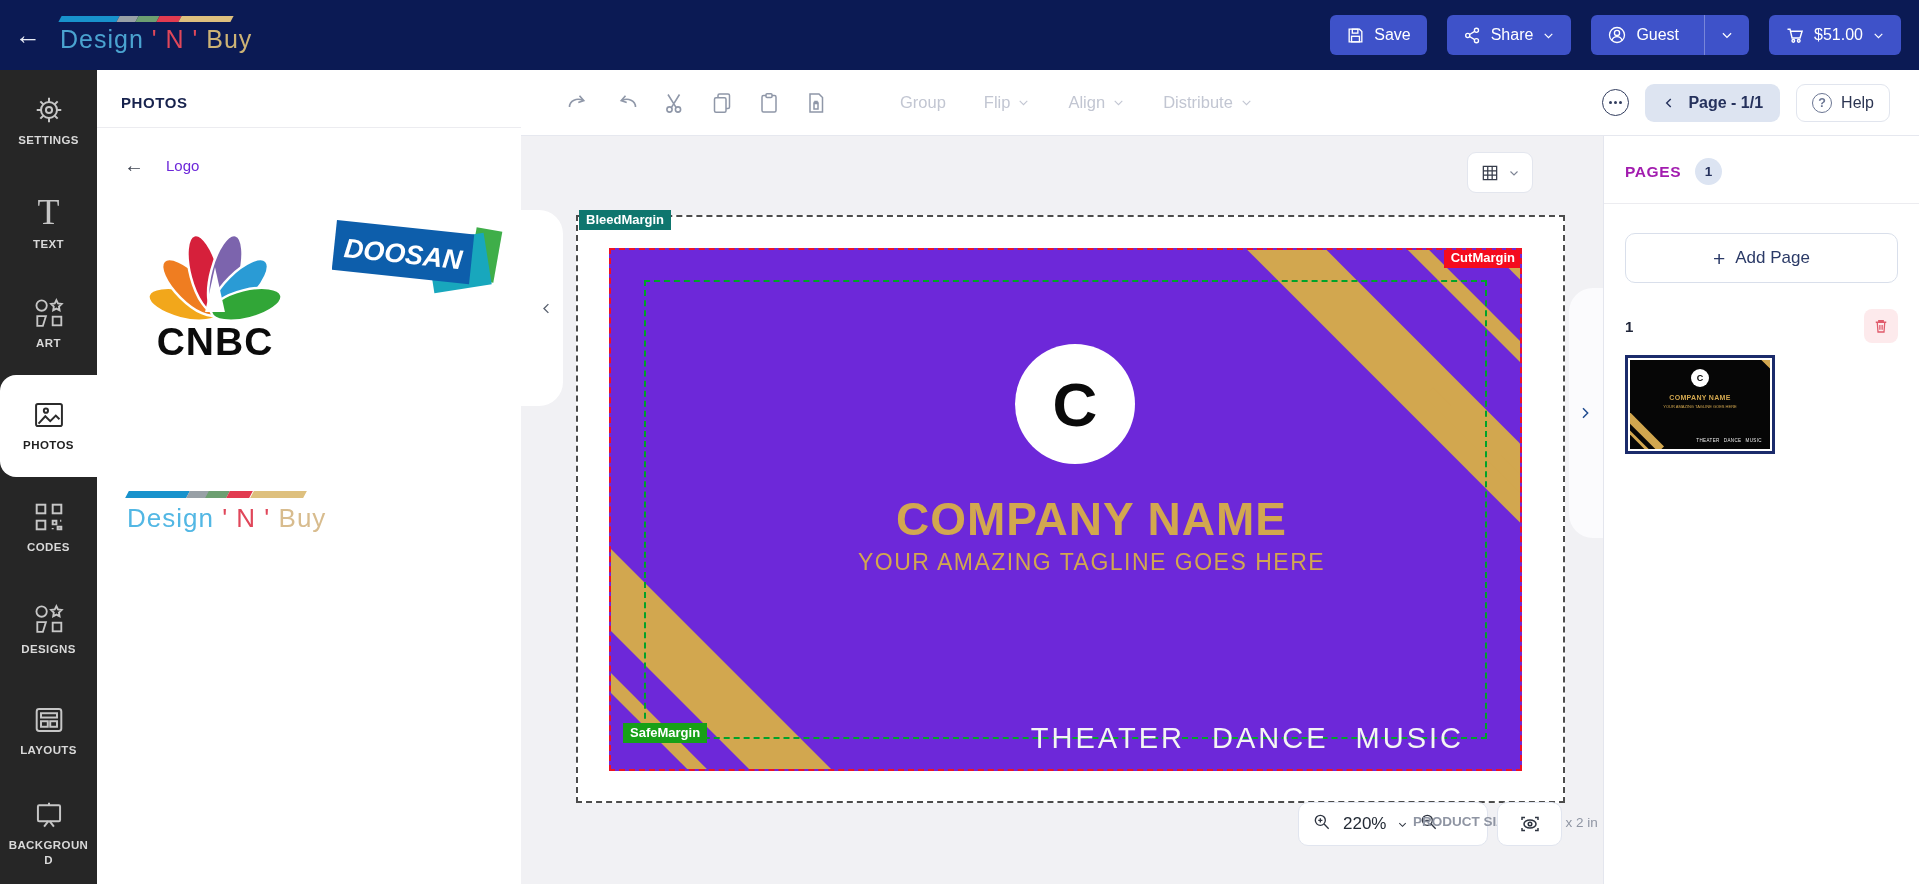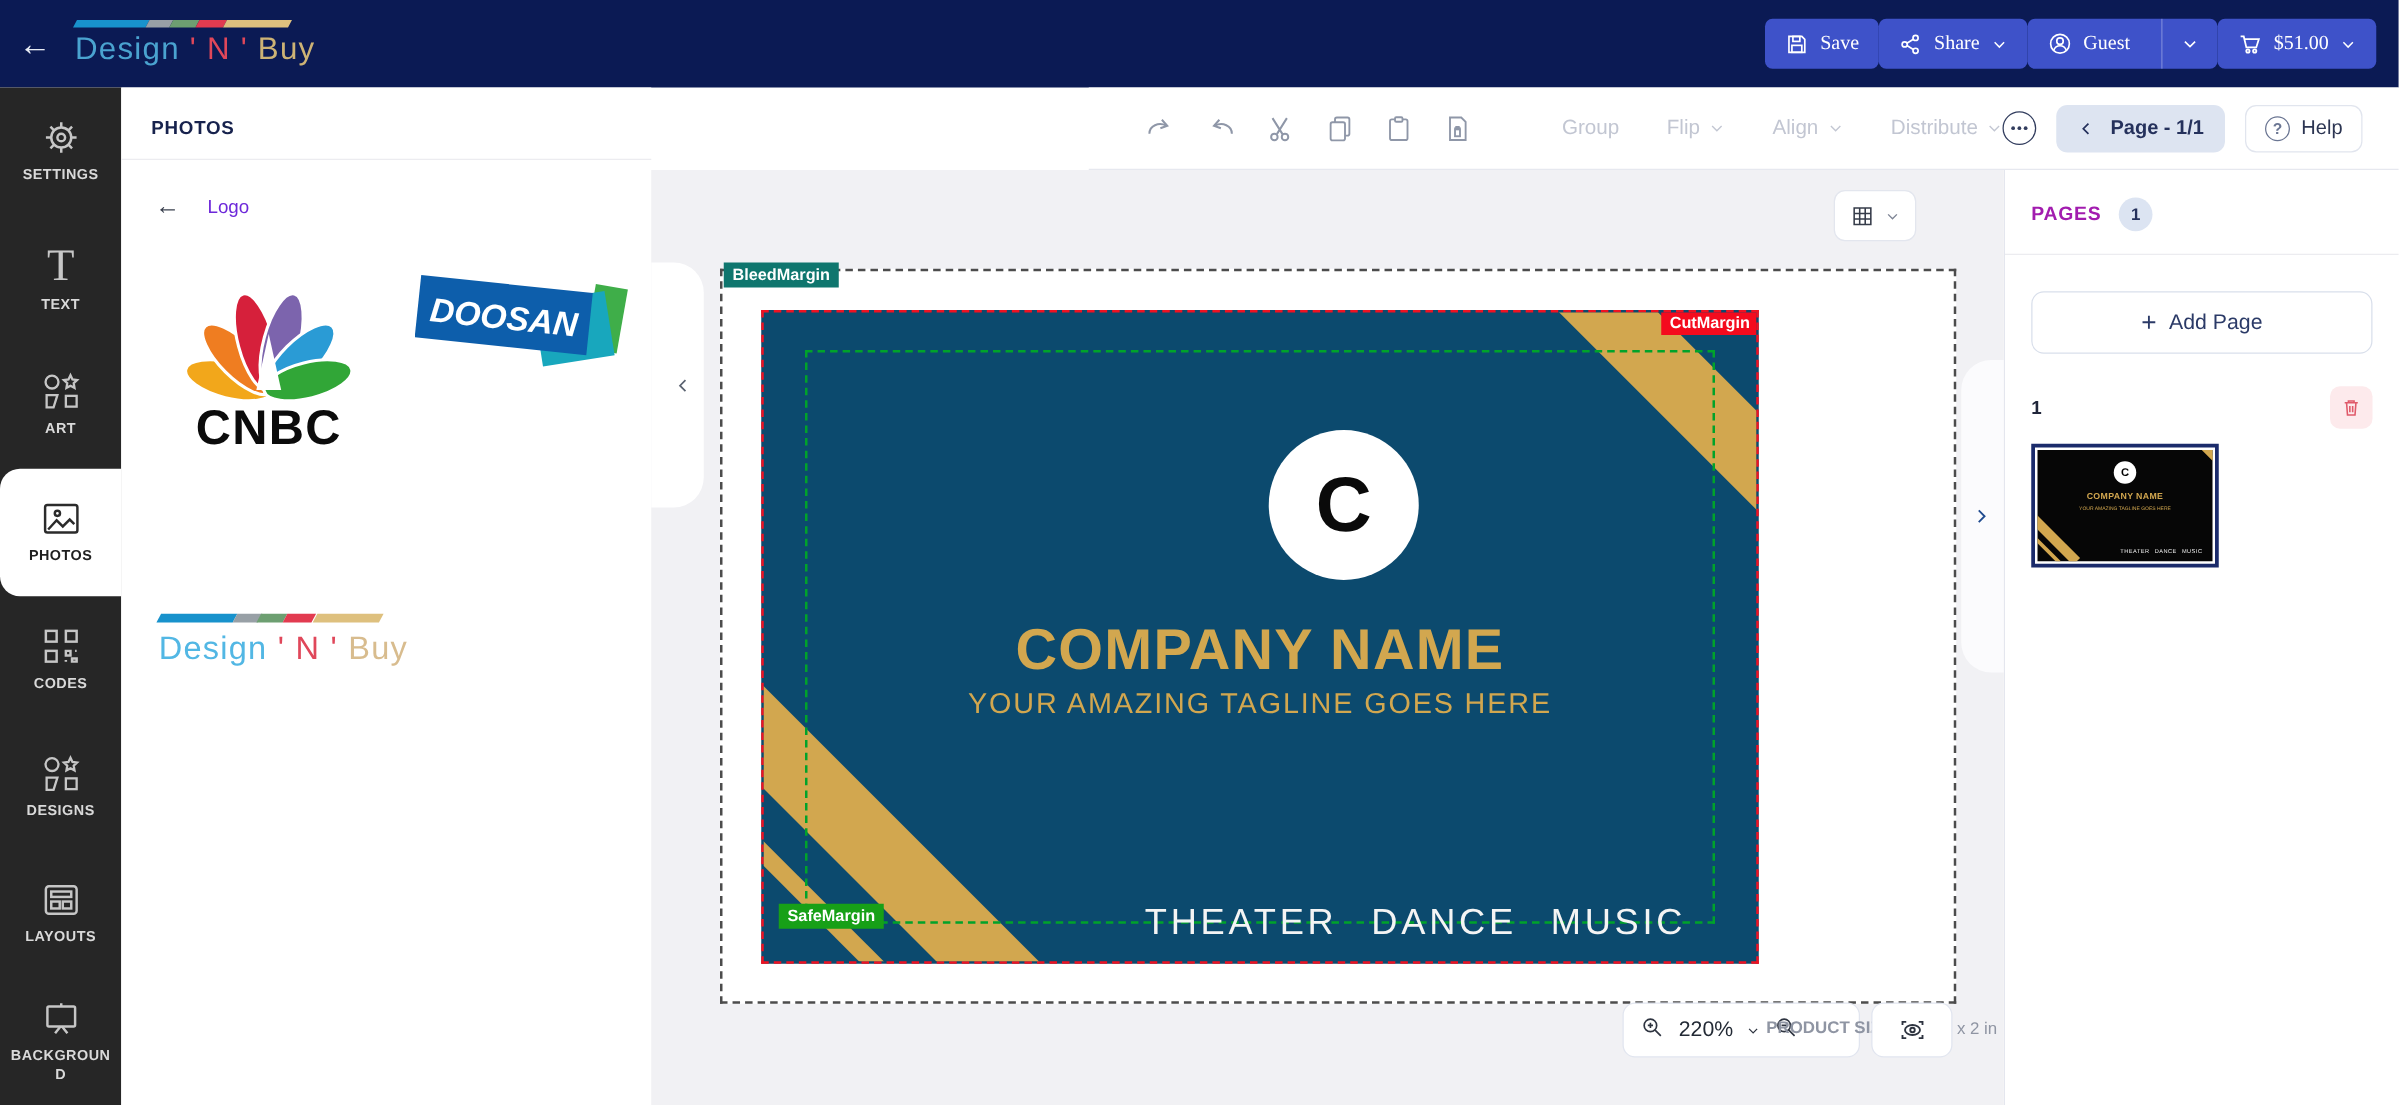--- a/index.html
+++ b/index.html
@@ -15,21 +15,21 @@
   .brand-stripes span { height:6px; transform:skewX(-28deg); }
   .bs-blue { width:34%; background:#1892cc; }
   .bs-gray { width:11%; background:#98a0a6; }
   .bs-green{ width:12%; background:#6d9f71; }
   .bs-red  { width:13%; background:#e23b50; }
   .bs-tan  { width:30%; background:#dec07e; }
   .brand-text { font-size:25px; font-weight:300; letter-spacing:1px; margin-top:3px; white-space:nowrap; }
   .brand-text .p1 { color:#4aa3d0; }
   .brand-text .p2 { color:#e0475a; }
   .brand-text .p3 { color:#cdb375; }
-  .topbar-actions { margin-left:auto; display:flex; align-items:center; padding-right:18px;font-family:Liberation Serif, serif; }
+  .topbar-actions { margin-left:auto; display:flex; align-items:center; gap:20px; padding-right:18px; }
   .tb-btn { height:40px; background:#3e52c9; border-radius:6px; color:#fff; display:flex; align-items:center;
             gap:9px; padding:0 16px; font-size:16px; font-weight:500; cursor:pointer; }
   .tb-btn svg { display:block; }
   .tb-split { padding:0; }
   .tb-split .main-part { display:flex; align-items:center; gap:9px; padding:0 16px; height:40px; }
   .tb-split .chev-part { display:flex; align-items:center; padding:0 15px; height:40px;
                          border-left:1px solid rgba(255,255,255,.30); }
 
   
   .app-body { position:absolute; top:70px; left:0; width:1919px; height:814px; display:flex; }
@@ -63,21 +63,21 @@
   .logo-doosan { position:absolute; left:235px; top:22px; cursor:pointer; }
   .logo-dnb { position:absolute; left:30px; top:306px; width:180px; cursor:pointer; }
   .dnb-stripes { display:flex; height:7px; width:178px; }
   .dnb-stripes span { height:7px; transform:skewX(-28deg); }
   .dnb-text { font-size:26px; font-weight:300; letter-spacing:1px; margin-top:5px; white-space:nowrap; }
   .dnb-text .p1 { color:#52b7e4; }
   .dnb-text .p2 { color:#e0475a; }
   .dnb-text .p3 { color:#d8bc8e; }
 
   
-  .main { flex:1; display:flex; flex-direction:column; min-width:0;align-items:flex-end; }
+  .main { flex:1; display:flex; flex-direction:column; min-width:0; }
   .canvas-toolbar { height:66px; background:#fff; border-bottom:1px solid #e6e8ef; display:flex; align-items:center; }
   .ct-icons { display:flex; align-items:center; gap:23px; padding-left:44px; color:#8f97a8; }
   .ct-icons .ticon { cursor:pointer; display:flex; }
   .ct-menus { display:flex; align-items:center; gap:38px; margin-left:72px; color:#c2c6d2; font-size:16.5px; }
   .ct-menu { display:flex; align-items:center; gap:7px; }
   .ct-right { margin-left:auto; display:flex; align-items:center; gap:16px; padding-right:29px; }
   .ellipsis-circle { width:27px; height:27px; border:1.6px solid #323d5e; border-radius:50%; display:flex;
                      align-items:center; justify-content:center; gap:2px; cursor:pointer; }
   .ellipsis-circle i { width:3px; height:3px; border-radius:50%; background:#323d5e; }
   .page-pill { height:38px; background:#dde4f1; border-radius:9px; display:flex; align-items:center; gap:12px;
@@ -99,22 +99,22 @@
                    padding-right:9px; cursor:pointer; }
   .edge-tab-right { position:absolute; right:-14px; top:152px; width:48px; height:250px; background:#fbfbfd;
                     border-radius:24px 0 0 24px; z-index:4; display:flex; align-items:center; padding-left:8px; cursor:pointer; }
   .bleed { position:absolute; left:55px; top:79px; width:989px; height:588px; background:#fff;
            border:2px dashed #4c4c4c; }
   .margin-label { position:absolute; font-size:13px; font-weight:700; color:#fff; padding:2px 7px 3px;
                   white-space:nowrap; z-index:6; }
   .lbl-bleed { top:-7px; left:1px; background:#0f766e; }
   .lbl-cut { top:-2px; right:-2px; background:#f40b1e; }
   .lbl-safe { left:12px; bottom:26px; background:#17a017; }
-  .card { position:absolute; left:31px; top:31px; width:798px; height:523px; background:#0c4a6e;
-          border:2px dashed #ef1222; overflow:hidden; }
+  .card { position:absolute; left:31px; top:31px; width:913px; height:523px; background:#6d28d9;
+          border:2px dashed #ef1222; overflow:hidden;padding-left:26px; }
   .safe-box { position:absolute; left:33px; top:30px; right:33px; bottom:30px; border:2px dashed #00a32a; z-index:3; }
   .gold-stripe { position:absolute; background:#d2a74f; transform:rotate(45deg); }
   .logo-circle { position:absolute; left:404px; top:94px; width:120px; height:120px; background:#fff;
                  border-radius:50%; display:flex; align-items:center; justify-content:center; z-index:2; }
   .logo-circle span { font-size:62px; font-weight:800; color:#0a0a0a; }
   .company-name { position:absolute; top:242px; width:100%; text-align:center; font-size:46px; font-weight:700;
                   letter-spacing:1px; color:#d2a74f; z-index:2; }
   .tagline { position:absolute; top:299px; width:100%; text-align:center; font-size:23px; font-weight:400;
              letter-spacing:1.5px; color:#d2a74f; z-index:2; }
   .card-footer { position:absolute; right:56px; top:472px; display:flex; gap:27px; color:#f4f4f4;

